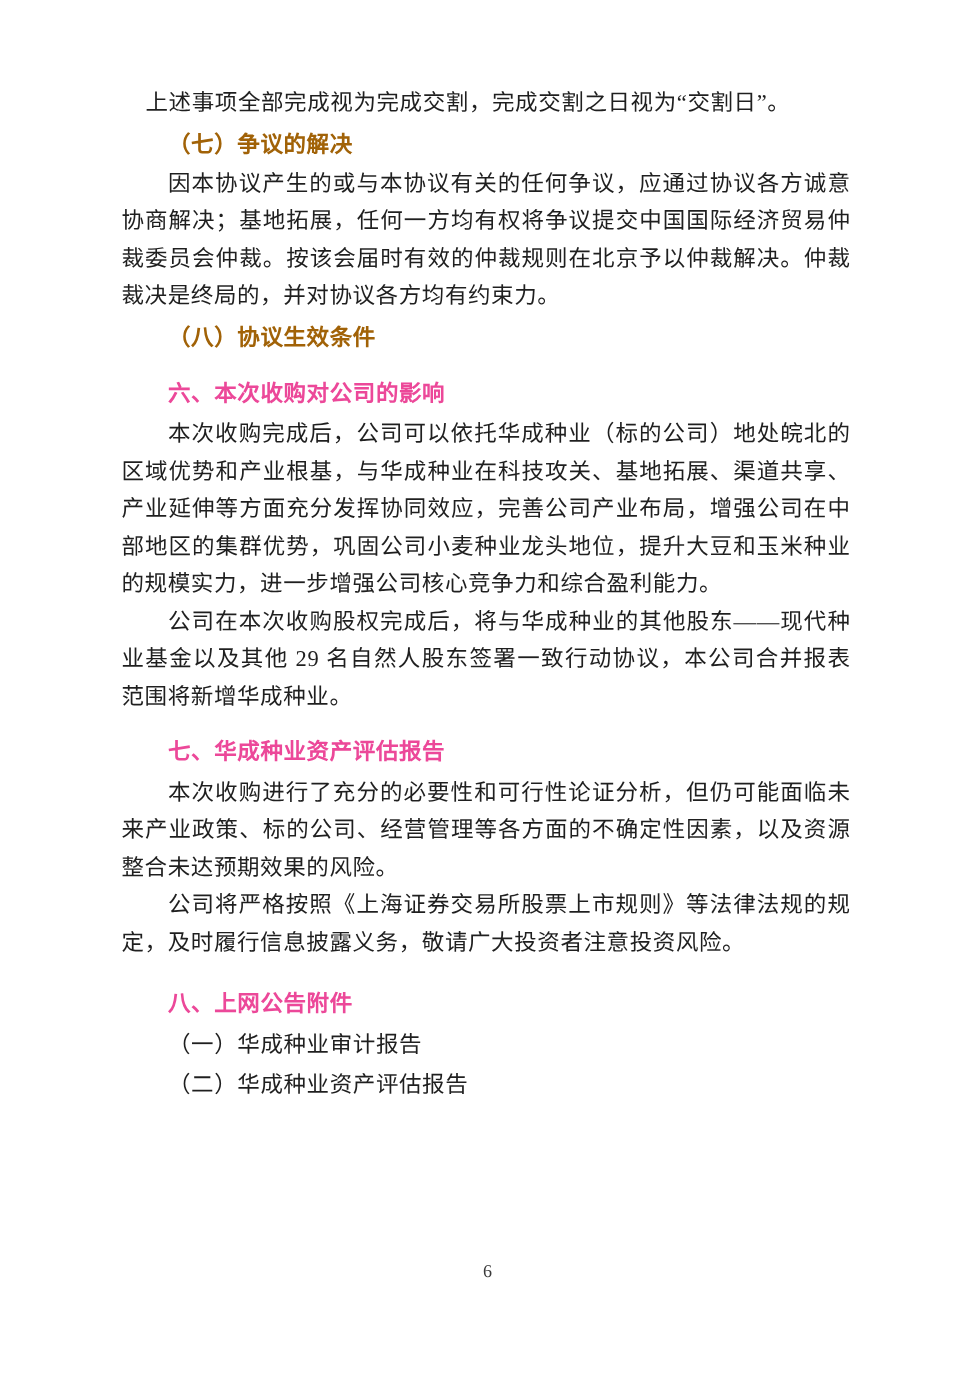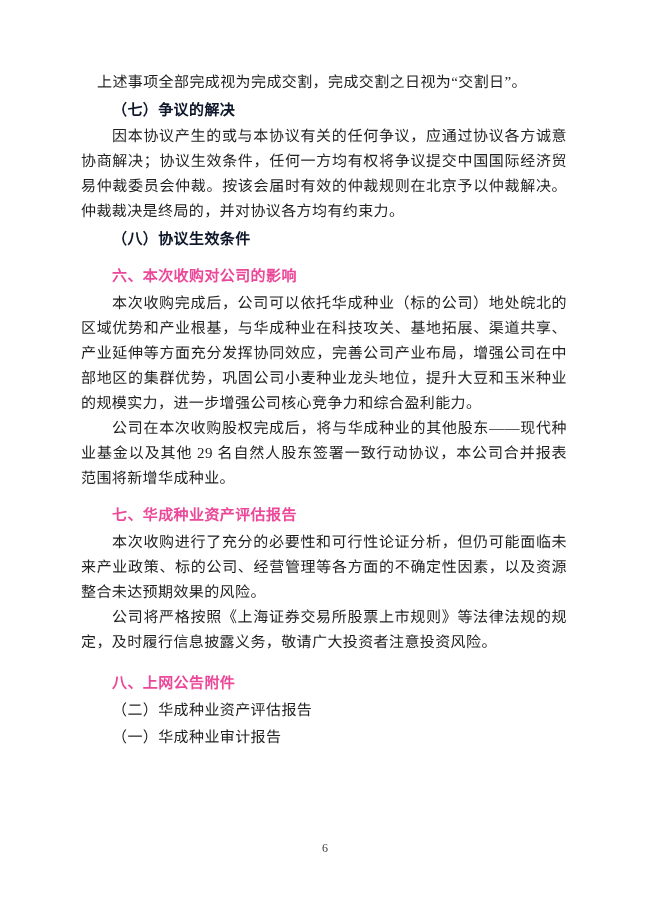--- a/index.html
+++ b/index.html
@@ -12,39 +12,39 @@
     width: 650px;
     height: 919px;
     background: #ffffff;
     overflow: hidden;
     font-family: "Liberation Serif", "DejaVu Serif", serif;
     color: #1f1f1f;
   }
   .content {
     position: absolute;
     left: 81px;
-    top: 70px;
+    top: 57px;
     width: 486px;
   }
   .content p {
     margin: 0;
     font-size: 15px;
     line-height: 25px;
     text-align: justify;
     letter-spacing: 0.4px;
   }
   p.cont {            
     text-indent: 16px;
   }
   p.body-indent {     
     text-indent: 31px;
   }
   p.sub-heading {     
     font-weight: 700;
-    color: #0f172a;
+    color: #a16207;
     text-indent: 31px;
     margin-top: 3px !important;
     margin-bottom: 1px !important;
   }
   p.section-heading { 
     font-weight: 700;
     color: #ec4899;
     text-indent: 31px;
     margin-top: 12px !important;
     margin-bottom: 2px !important;
@@ -69,29 +69,29 @@
     font-family: "Liberation Serif", "DejaVu Serif", serif;
   }
 </style>
 </head>
 <body>
 
 <div class="page">
   <div class="content">
     <p class="cont">上述事项全部完成视为完成交割，完成交割之日视为“交割日”。</p>
     <p class="sub-heading">（七）争议的解决</p>
-    <p class="body-indent">因本协议产生的或与本协议有关的任何争议，应通过协议各方诚意协商解决；协议生效条件，任何一方均有权将争议提交中国国际经济贸易仲裁委员会仲裁。按该会届时有效的仲裁规则在北京予以仲裁解决。仲裁裁决是终局的，并对协议各方均有约束力。</p>
+    <p class="body-indent">因本协议产生的或与本协议有关的任何争议，应通过协议各方诚意协商解决；基地拓展，任何一方均有权将争议提交中国国际经济贸易仲裁委员会仲裁。按该会届时有效的仲裁规则在北京予以仲裁解决。仲裁裁决是终局的，并对协议各方均有约束力。</p>
     <p class="sub-heading">（八）协议生效条件</p>
     <p class="section-heading">六、本次收购对公司的影响</p>
     <p class="body-indent">本次收购完成后，公司可以依托华成种业（标的公司）地处皖北的区域优势和产业根基，与华成种业在科技攻关、基地拓展、渠道共享、产业延伸等方面充分发挥协同效应，完善公司产业布局，增强公司在中部地区的集群优势，巩固公司小麦种业龙头地位，提升大豆和玉米种业的规模实力，进一步增强公司核心竞争力和综合盈利能力。</p>
     <p class="body-indent">公司在本次收购股权完成后，将与华成种业的其他股东——现代种业基金以及其他 29 名自然人股东签署一致行动协议，本公司合并报表范围将新增华成种业。</p>
     <p class="section-heading">七、华成种业资产评估报告</p>
     <p class="body-indent">本次收购进行了充分的必要性和可行性论证分析，但仍可能面临未来产业政策、标的公司、经营管理等各方面的不确定性因素，以及资源整合未达预期效果的风险。</p>
     <p class="body-indent">公司将严格按照《上海证券交易所股票上市规则》等法律法规的规定，及时履行信息披露义务，敬请广大投资者注意投资风险。</p>
     <p class="section-heading big-gap">八、上网公告附件</p>
+    <p class="list-item">（一）华成种业审计报告</p>
     <p class="list-item">（二）华成种业资产评估报告</p>
-    <p class="list-item">（一）华成种业审计报告</p>
   </div>
 
   <div class="footer">
     <span>6</span>
   </div>
 </div>
 
 </body></html>

